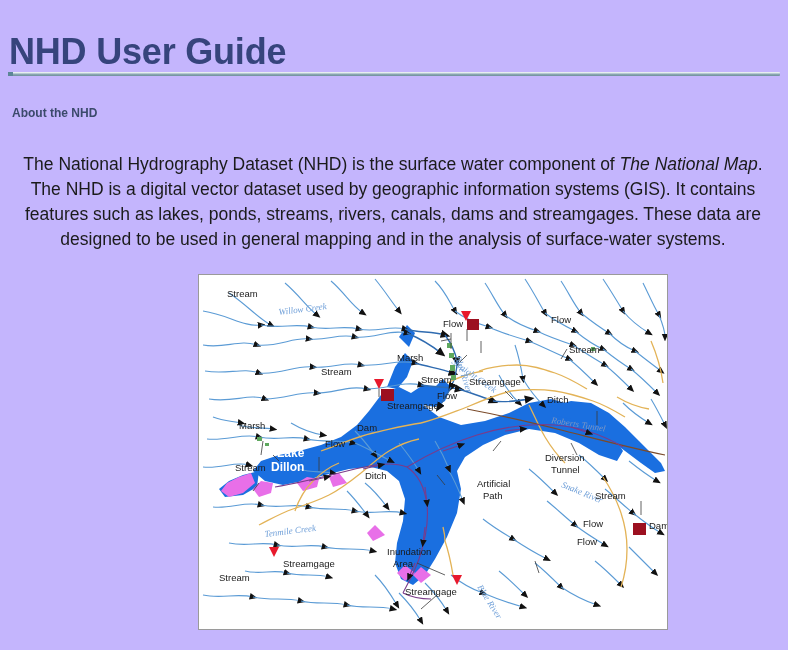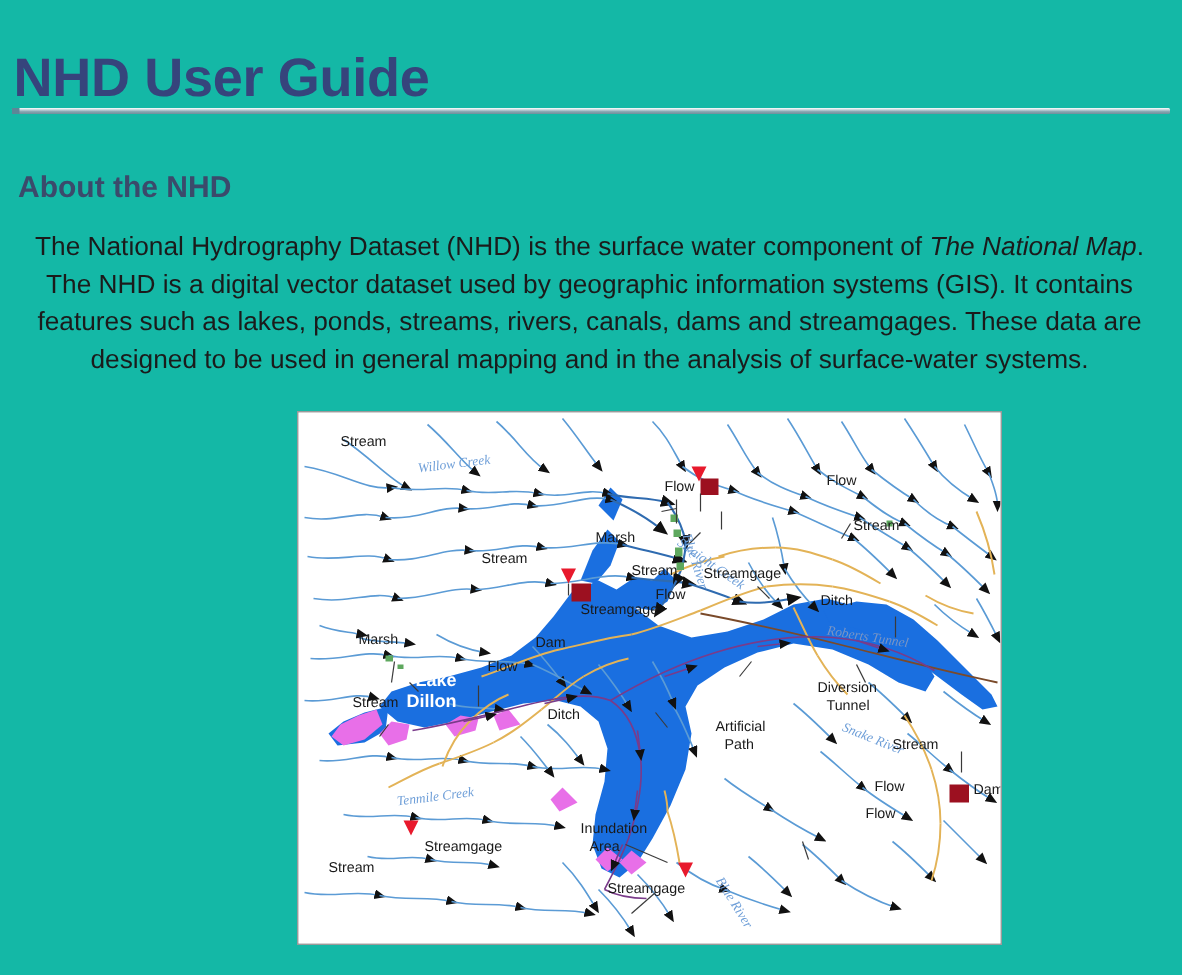--- a/index.html
+++ b/index.html
@@ -11,21 +11,21 @@
     width: 788px;
     height: 650px;
     overflow: hidden;
     font-family: "Liberation Sans", sans-serif;
     position: relative;
   }
   .page {
     position: relative;
     width: 788px;
     height: 650px;
-    background: #14b8a6;
+    background: #c4b5fd;
   }
   
   .doc-title {
     position: absolute;
     left: 9px;
     top: 6px;
     font-size: 36px;
     font-weight: bold;
     color: #36447c;
     letter-spacing: -0.2px;
@@ -47,22 +47,22 @@
     left: 8px;
     top: 72px;
     width: 5px;
     height: 4px;
     background: #5d8697;
   }
   
   .section-heading {
     position: absolute;
     left: 12px;
-    top: 115px;
-    font-size: 20px;
+    top: 103px;
+    font-size: 12px;
     font-weight: bold;
     color: #3b4a6b;
     line-height: 20px;
   }
   
   .body-copy {
     position: absolute;
     left: 12px;
     top: 134px;
     width: 762px;

